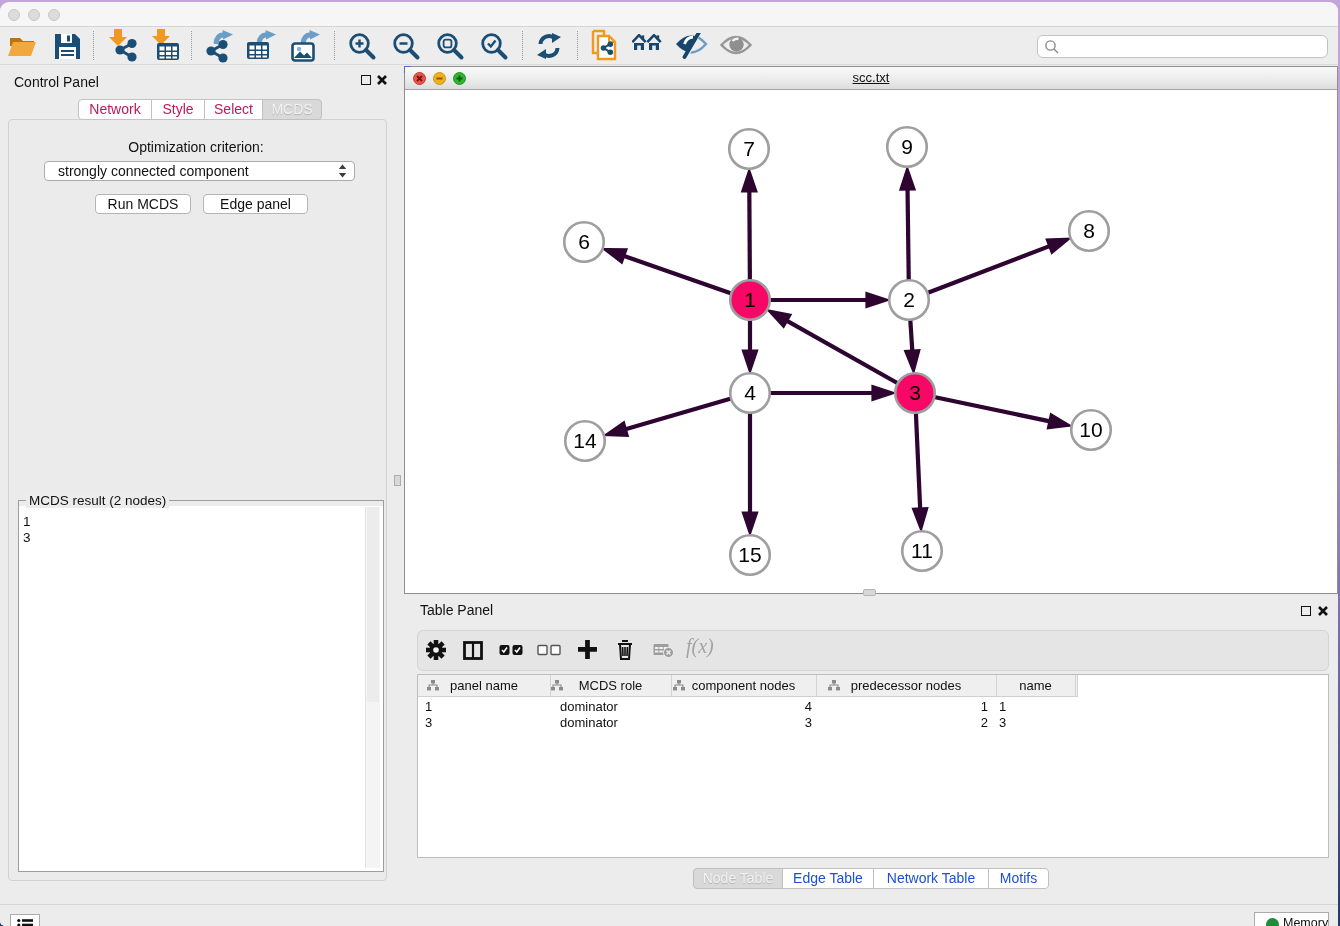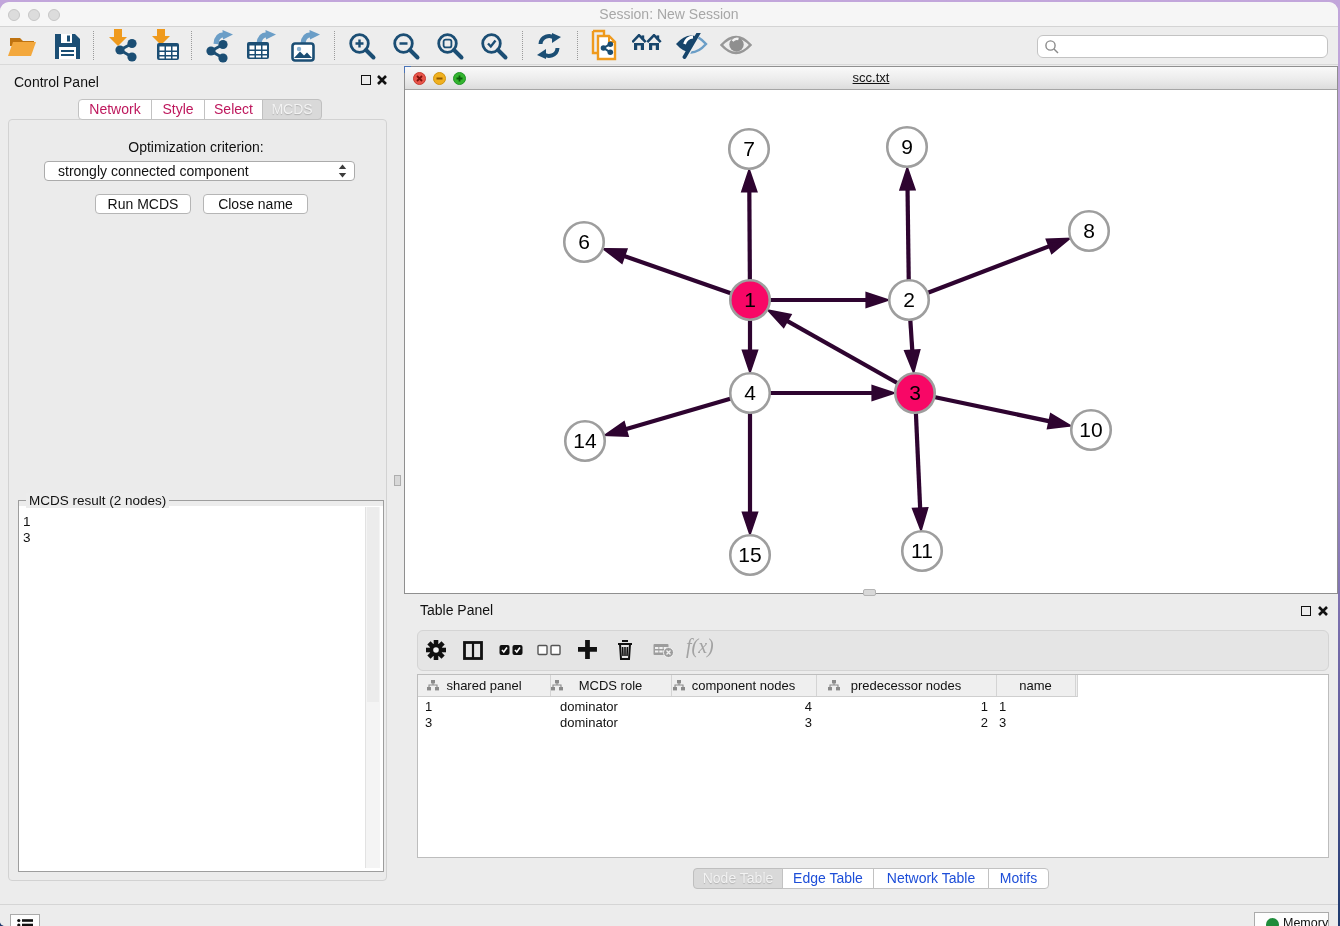--- a/index.html
+++ b/index.html
@@ -62,21 +62,20 @@
 #listbtn{position:absolute;left:10px;top:9px;width:28px;height:20px;background:#fdfdfd;border:1px solid #ababab;}
 #membtn{position:absolute;left:1254px;top:7px;width:73px;height:22px;background:#fdfdfd;border:1px solid #ababab;font-size:13px;color:#111;}
 </style>
 </head>
 <body>
 <div id="app">
   <div id="titlebar">
     <div class="tl" style="left:8px"></div>
     <div class="tl" style="left:28px"></div>
     <div class="tl" style="left:48px"></div>
-    <div id="wtitle">Session: New Session</div>
   </div>
   <div id="toolbar">
     <svg class="tbi" style="left:7px;top:3px" width="30" height="30" viewBox="0 0 30 30" xmlns="http://www.w3.org/2000/svg">
         <path d="M3,8 L13,8 L16,11 L27,11 L27,16 L3,16 Z" fill="#bf7310"></path>
         <path d="M1,26 L6,12 L29,12 L24,26 Z" fill="#f3a83d"></path>
       </svg>
       <svg class="tbi" style="left:52px;top:3px" width="31" height="31" viewBox="0 0 31 31" xmlns="http://www.w3.org/2000/svg">
         <path d="M3,4 L23,4 L28,9 L28,29 L3,29 Z" fill="#1b4e74"></path>
         <rect x="9" y="4" width="11" height="9" fill="#fff"></rect>
         <rect x="15" y="5.5" width="3" height="6" fill="#1b4e74"></rect>
@@ -251,21 +250,21 @@
       <div class="tab" style="left:73px;width:52px;">Style</div>
       <div class="tab" style="left:126px;width:57px;">Select</div>
       <div class="tab" style="left:184px;width:58px;background:#d9d9d9;border-color:#c0c0c0;border-radius:0 4px 4px 0;color:#f3f3f3;text-shadow:0 1px 1px #b0b0b0;">MCDS</div>
     </div>
     <div id="opt-label">Optimization criterion:</div>
     <div id="combo"><span style="padding-left:13px;">strongly connected component</span><svg style="position:absolute;right:7px;top:2px" width="9" height="14" viewBox="0 0 9 14" xmlns="http://www.w3.org/2000/svg">
           <path d="M4.5,0.5 L8.2,5 L0.8,5 Z" fill="#3c3c3c"></path>
           <path d="M4.5,13.5 L8.2,9 L0.8,9 Z" fill="#3c3c3c"></path>
         </svg></div>
     <div class="btn" style="left:95px;width:94px;">Run MCDS</div>
-    <div class="btn" style="left:203px;width:103px;">Close name</div>
+    <div class="btn" style="left:203px;width:103px;">Edge panel</div>
     <div id="groupbox">
       <div id="gb-white"></div>
         <div id="gb-label">MCDS result (2 nodes)</div>
       <div id="gb-text">1<br>3</div>
       <div id="gb-scroll">
           <div id="gb-thumb"></div>
         </div>
     </div>
   </div>
   <div id="vgrip"></div>
@@ -398,21 +397,21 @@
             <rect x="6.3" y="8.5" width="3.4" height="2"></rect>
             <rect x="10.6" y="8.5" width="3.4" height="2"></rect>
           </g>
           <circle cx="15.5" cy="10.5" r="5" fill="#9d9d9d" stroke="#f1f1f1" stroke-width="1"></circle>
           <path d="M13.5,8.5 L17.5,12.5 M17.5,8.5 L13.5,12.5" stroke="#f1f1f1" stroke-width="1.4"></path>
         </svg>
         <div style="position:absolute;left:268px;top:4px;font:italic 20px 'Liberation Serif',serif;color:#a3a3a3;">f(x)</div>
       </div>
     <div id="tbl">
       <div id="tbl-head">
-        <div class="th" style="left:0px;width:132px;">shared panel</div>
+        <div class="th" style="left:0px;width:132px;">panel name</div>
           <svg style="position:absolute;left:9px;top:5px" width="12" height="11" viewBox="0 0 12 11" xmlns="http://www.w3.org/2000/svg">
             <g fill="#8a8a8a">
               <rect x="4" y="0" width="4" height="3.4"></rect>
               <rect x="0" y="7" width="4" height="3.4"></rect>
               <rect x="8" y="7" width="4" height="3.4"></rect>
             </g>
             <path d="M6,3 V5 M2,7 V5 H10 V7" stroke="#8a8a8a" stroke-width="1.1" fill="none"></path>
           </svg>
           <div class="th" style="left:132px;width:121px;">MCDS role</div>
           <svg style="position:absolute;left:133px;top:5px" width="12" height="11" viewBox="0 0 12 11" xmlns="http://www.w3.org/2000/svg">

